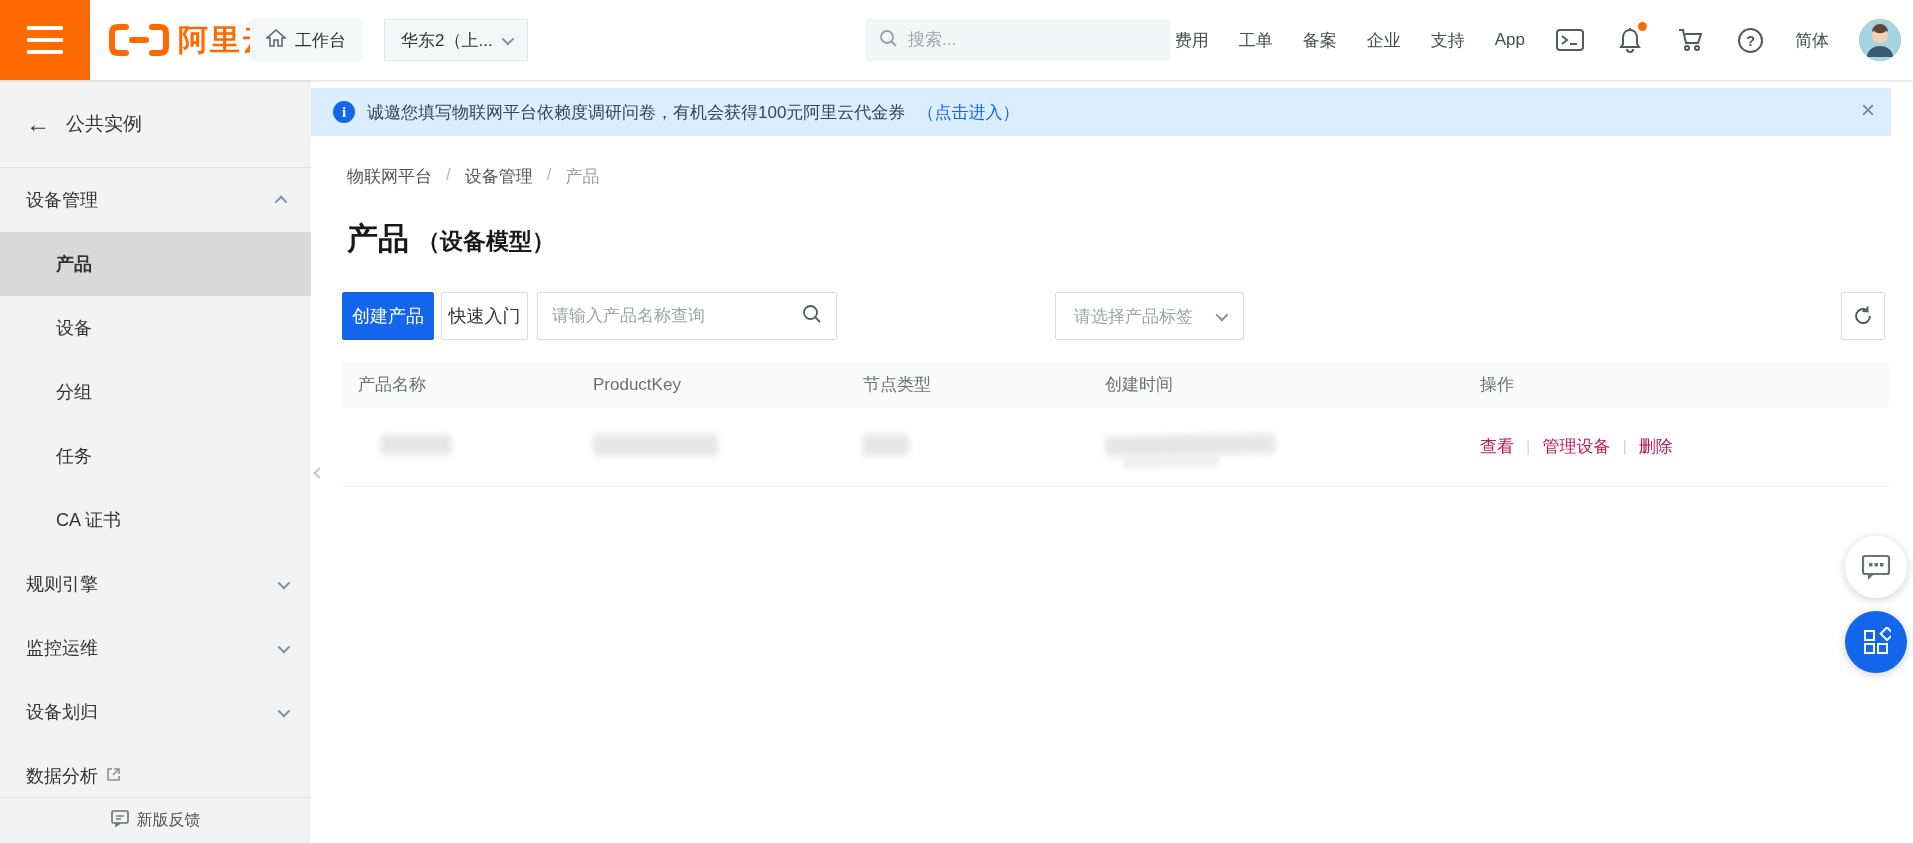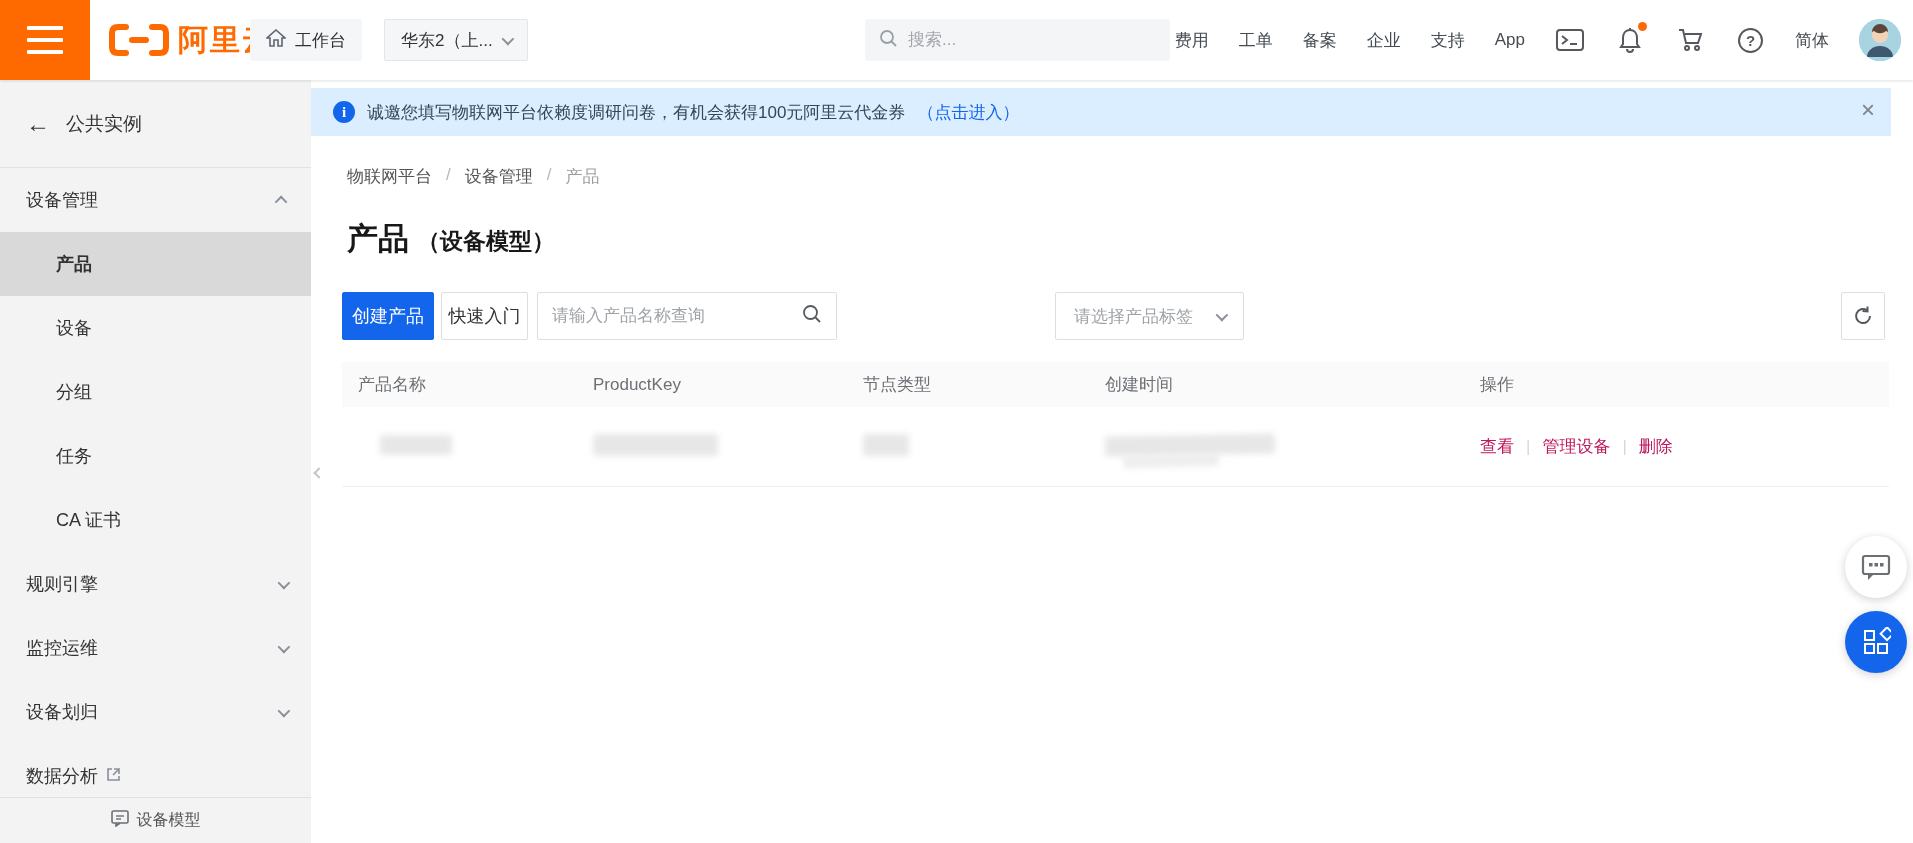--- a/index.html
+++ b/index.html
@@ -251,21 +251,21 @@
     </div>
     <div class="side-bottom">
       <span>
         <svg width="18" height="17" viewBox="0 0 18 17">
             <rect x="1" y="1" width="16" height="12" rx="1.5" fill="none" stroke="#6b7075" stroke-width="1.6"></rect>
             <path d="M5 13 L5 16 L9 13" fill="none" stroke="#6b7075" stroke-width="1.6"></path>
             <line x1="5" y1="6" x2="13" y2="6" stroke="#6b7075" stroke-width="1.4"></line>
             <line x1="5" y1="9" x2="10" y2="9" stroke="#6b7075" stroke-width="1.4"></line>
           </svg>
       </span>
-      <span>设备模型</span>
+      <span>新版反馈</span>
     </div>
   </div>
   <div class="collapse-tab">
     <span class="chev left"></span>
   </div>
 
   <div class="content">
 
     <div class="breadcrumb">
       <span>物联网平台</span>

